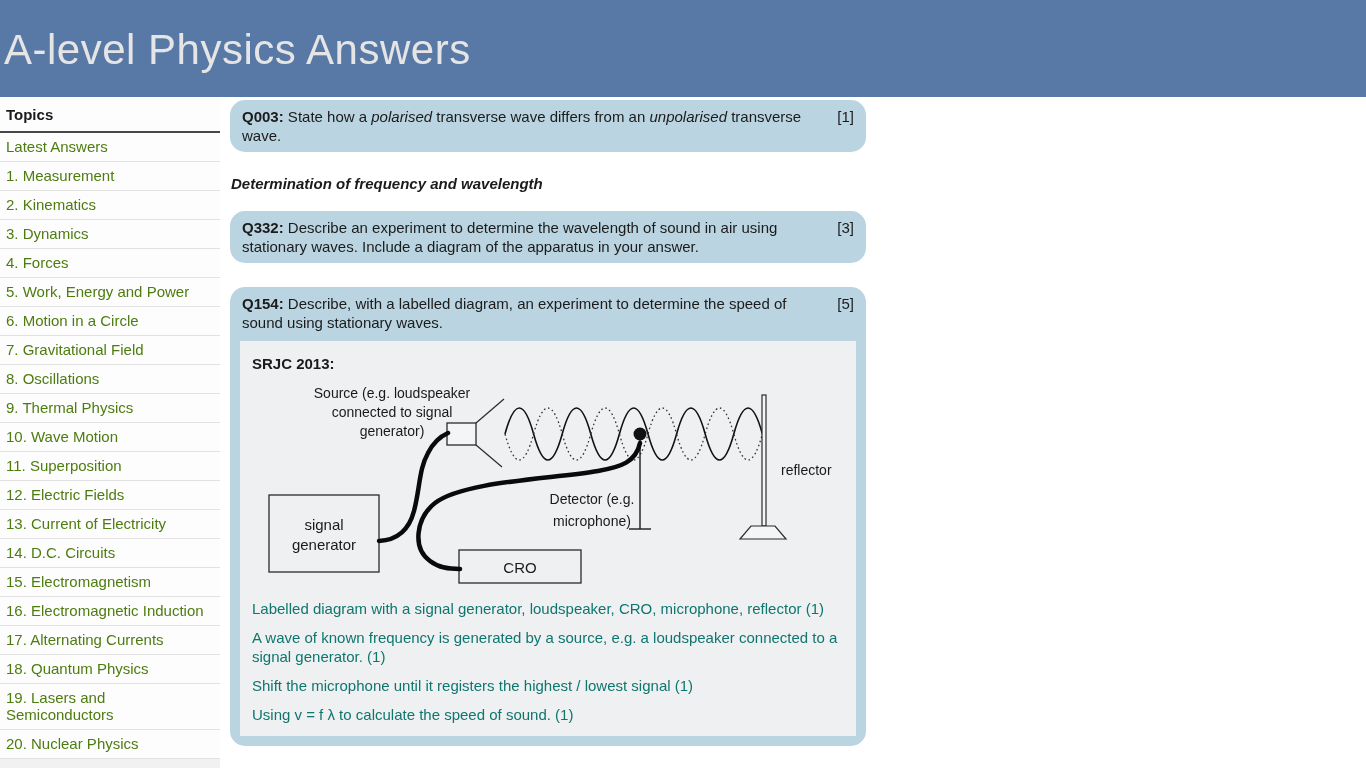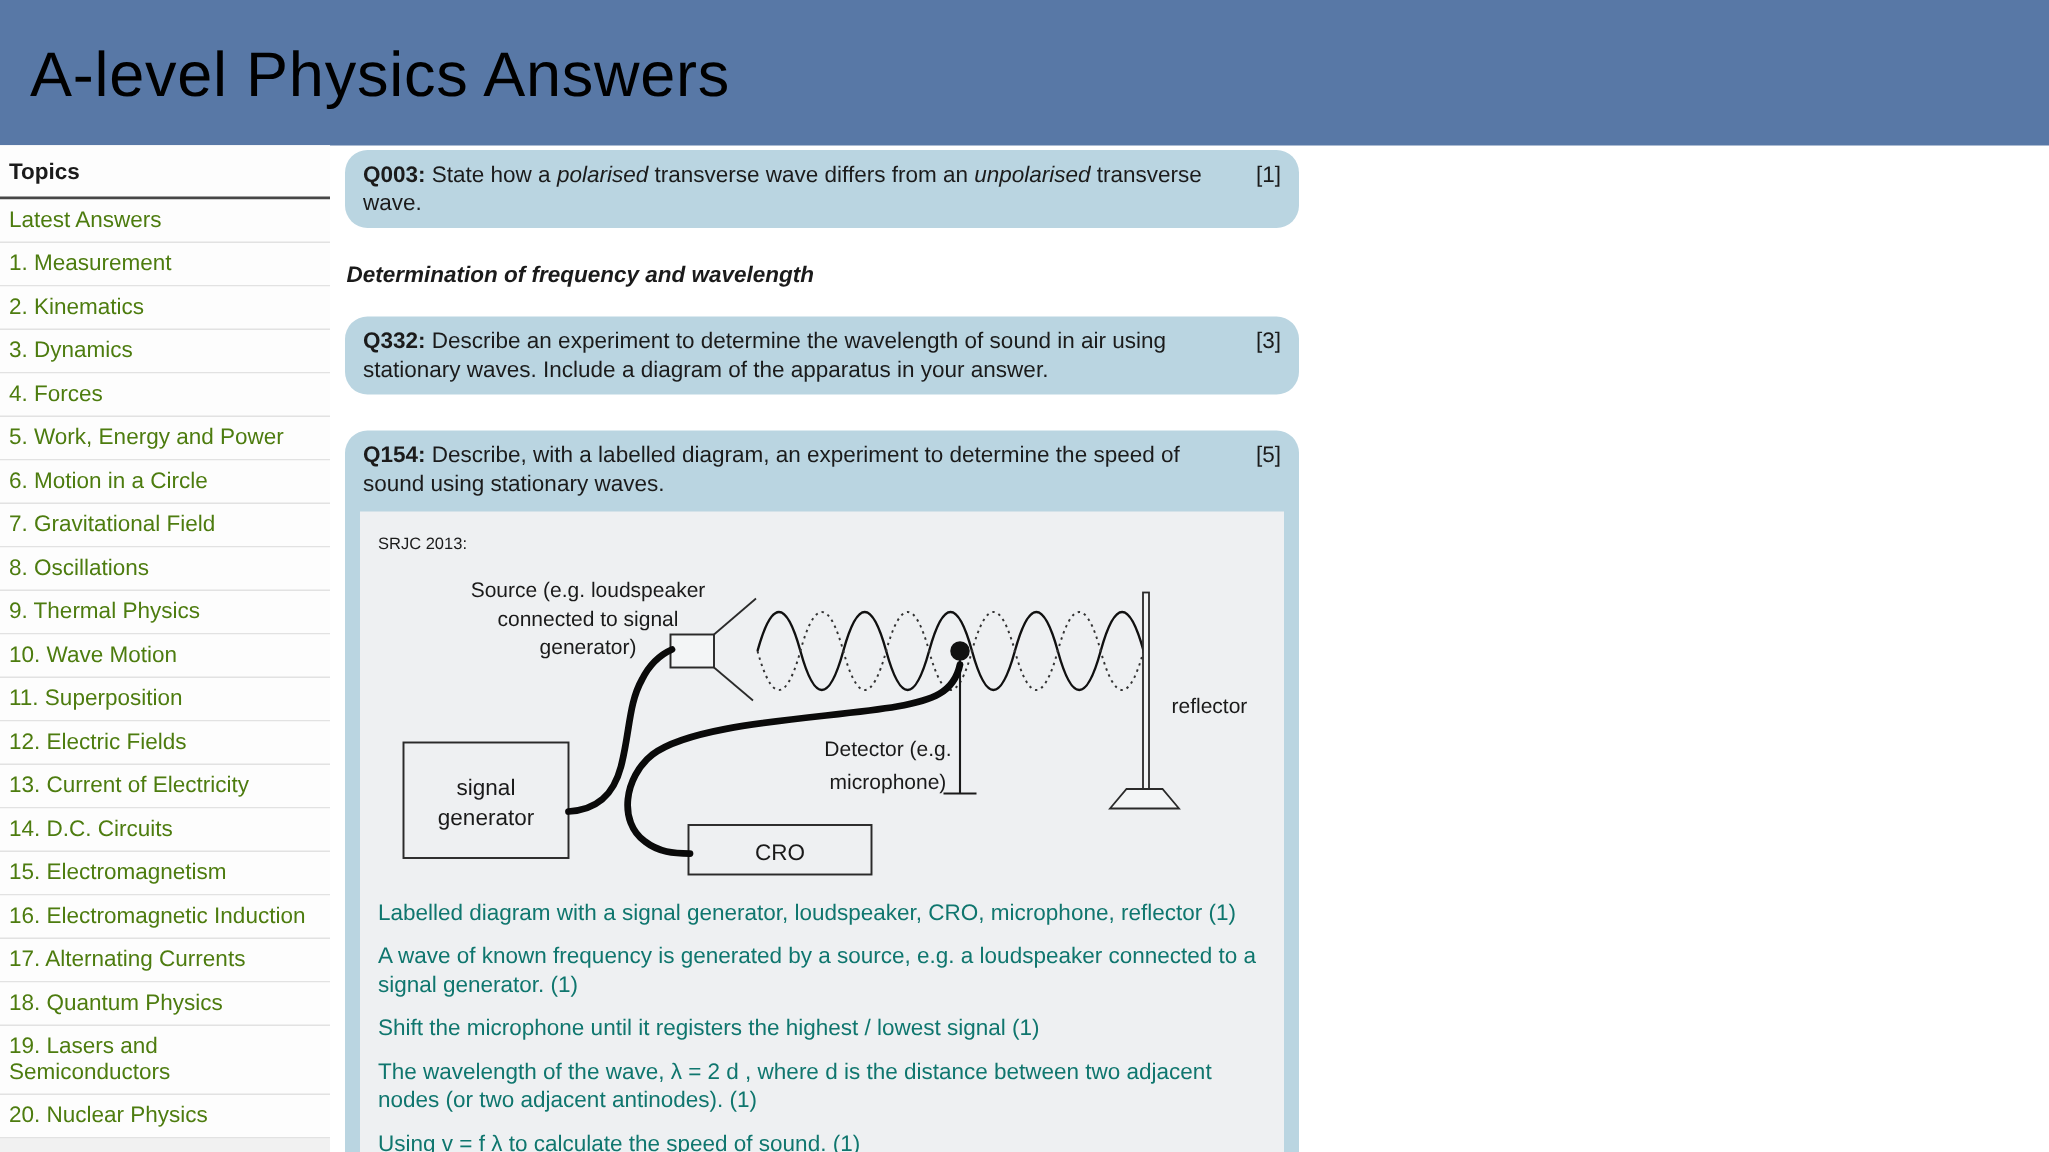--- a/index.html
+++ b/index.html
@@ -2,22 +2,22 @@
 <html><head>
 <meta charset="utf-8">
 <style>
   * { margin:0; padding:0; box-sizing:border-box; }
   html,body { width:1366px; height:768px; overflow:hidden; background:#ffffff;
     font-family:"Liberation Sans", sans-serif; color:#1b1b1b; }
 
   
   .header { position:absolute; left:0; top:0; width:1366px; height:97px;
     background:#5878a6; }
-  .header h1 { font-size:42px; font-weight:400; color:#000000;
-    padding:26px 0 0 20px; letter-spacing:0.5px; }
+  .header h1 { font-size:42px; font-weight:400; color:#e5e5e5;
+    padding:26px 0 0 4px; letter-spacing:0.5px; }
 
   
   .sidebar { position:absolute; left:0; top:97px; width:220px; height:671px;
     background:#f1f1f1; }
   .sidebar-inner { background:#fdfdfd; }
   .topics-heading { font-size:15px; font-weight:700; padding:9px 6px 8px 6px;
     border-bottom:2px solid #474747; background:#fdfdfd; }
   .side-item { font-size:15px; color:#4d7c0f; padding:5px 6px 6px 6px;
     border-bottom:1px solid #e2e2e2; background:#fdfdfd; cursor:pointer; }
 
@@ -30,21 +30,21 @@
   .qcard b { font-weight:700; }
   #card-q003 { margin-top:3px; }
   .section-heading { font-size:15px; font-weight:700; font-style:italic;
     margin:23px 0 0 1px; }
   #card-q332 { margin-top:19px; }
   #card-q154 { margin-top:24px; display:block; padding-bottom:10px; }
   #card-q154 .qrow { display:flex; align-items:flex-start;gap:24px; }
 
   
   .answer-panel { background:#eef0f2; margin:9px -2px 0 -2px; padding:13px 12px 12px 12px; }
-  .srjc { font-size:11px; font-weight:400; }
+  .srjc { font-size:15px; font-weight:700; }
   .diagram { display:block; margin:10px 0 0 0; }
   .answer-point { font-size:15px; line-height:19px; margin-top:10px; color:#0f766e; }
 
   svg text { font-family:"Liberation Sans", sans-serif; font-size:14px; fill:#1a1a1a; }
   svg .boxlabel { font-size:15px; }
 </style>
 </head>
 <body>
 
 <div class="header">
@@ -131,17 +131,16 @@
         <rect x="207" y="167" width="122" height="33" fill="#eef0f2" stroke="#2a2a2a" stroke-width="1.3"></rect>
         <text x="268" y="190" text-anchor="middle" class="boxlabel">CRO</text>
 
         <path d="M127,158 C146,157 157,147 162,128 C168,105 167,86 176,70 C181,60 187,54 196,50" stroke="#0a0a0a" stroke-width="4.5" fill="none" stroke-linecap="round"></path>
         <path d="M388,60 C384,79 369,84 346,88 C300,96 212,98 183,120 C164,135 160,165 178,178 C187,185 197,186 208,186" stroke="#0a0a0a" stroke-width="4.5" fill="none" stroke-linecap="round"></path>
       </svg>
 
       <p class="answer-point">Labelled diagram with a signal generator, loudspeaker, CRO, microphone, reflector (1)</p>
       <p class="answer-point">A wave of known frequency is generated by a source, e.g. a loudspeaker connected to a signal generator. (1)</p>
       <p class="answer-point">Shift the microphone until it registers the highest / lowest signal (1)</p>
-      <p class="answer-point">The wavelength of the wave, λ = 2 d , where d is the distance between two adjacent nodes (or two adjacent antinodes). (1)</p>
       <p class="answer-point">Using v = f λ to calculate the speed of sound. (1)</p>
     </div>
   </div>
 </div>
 
 </body></html>

